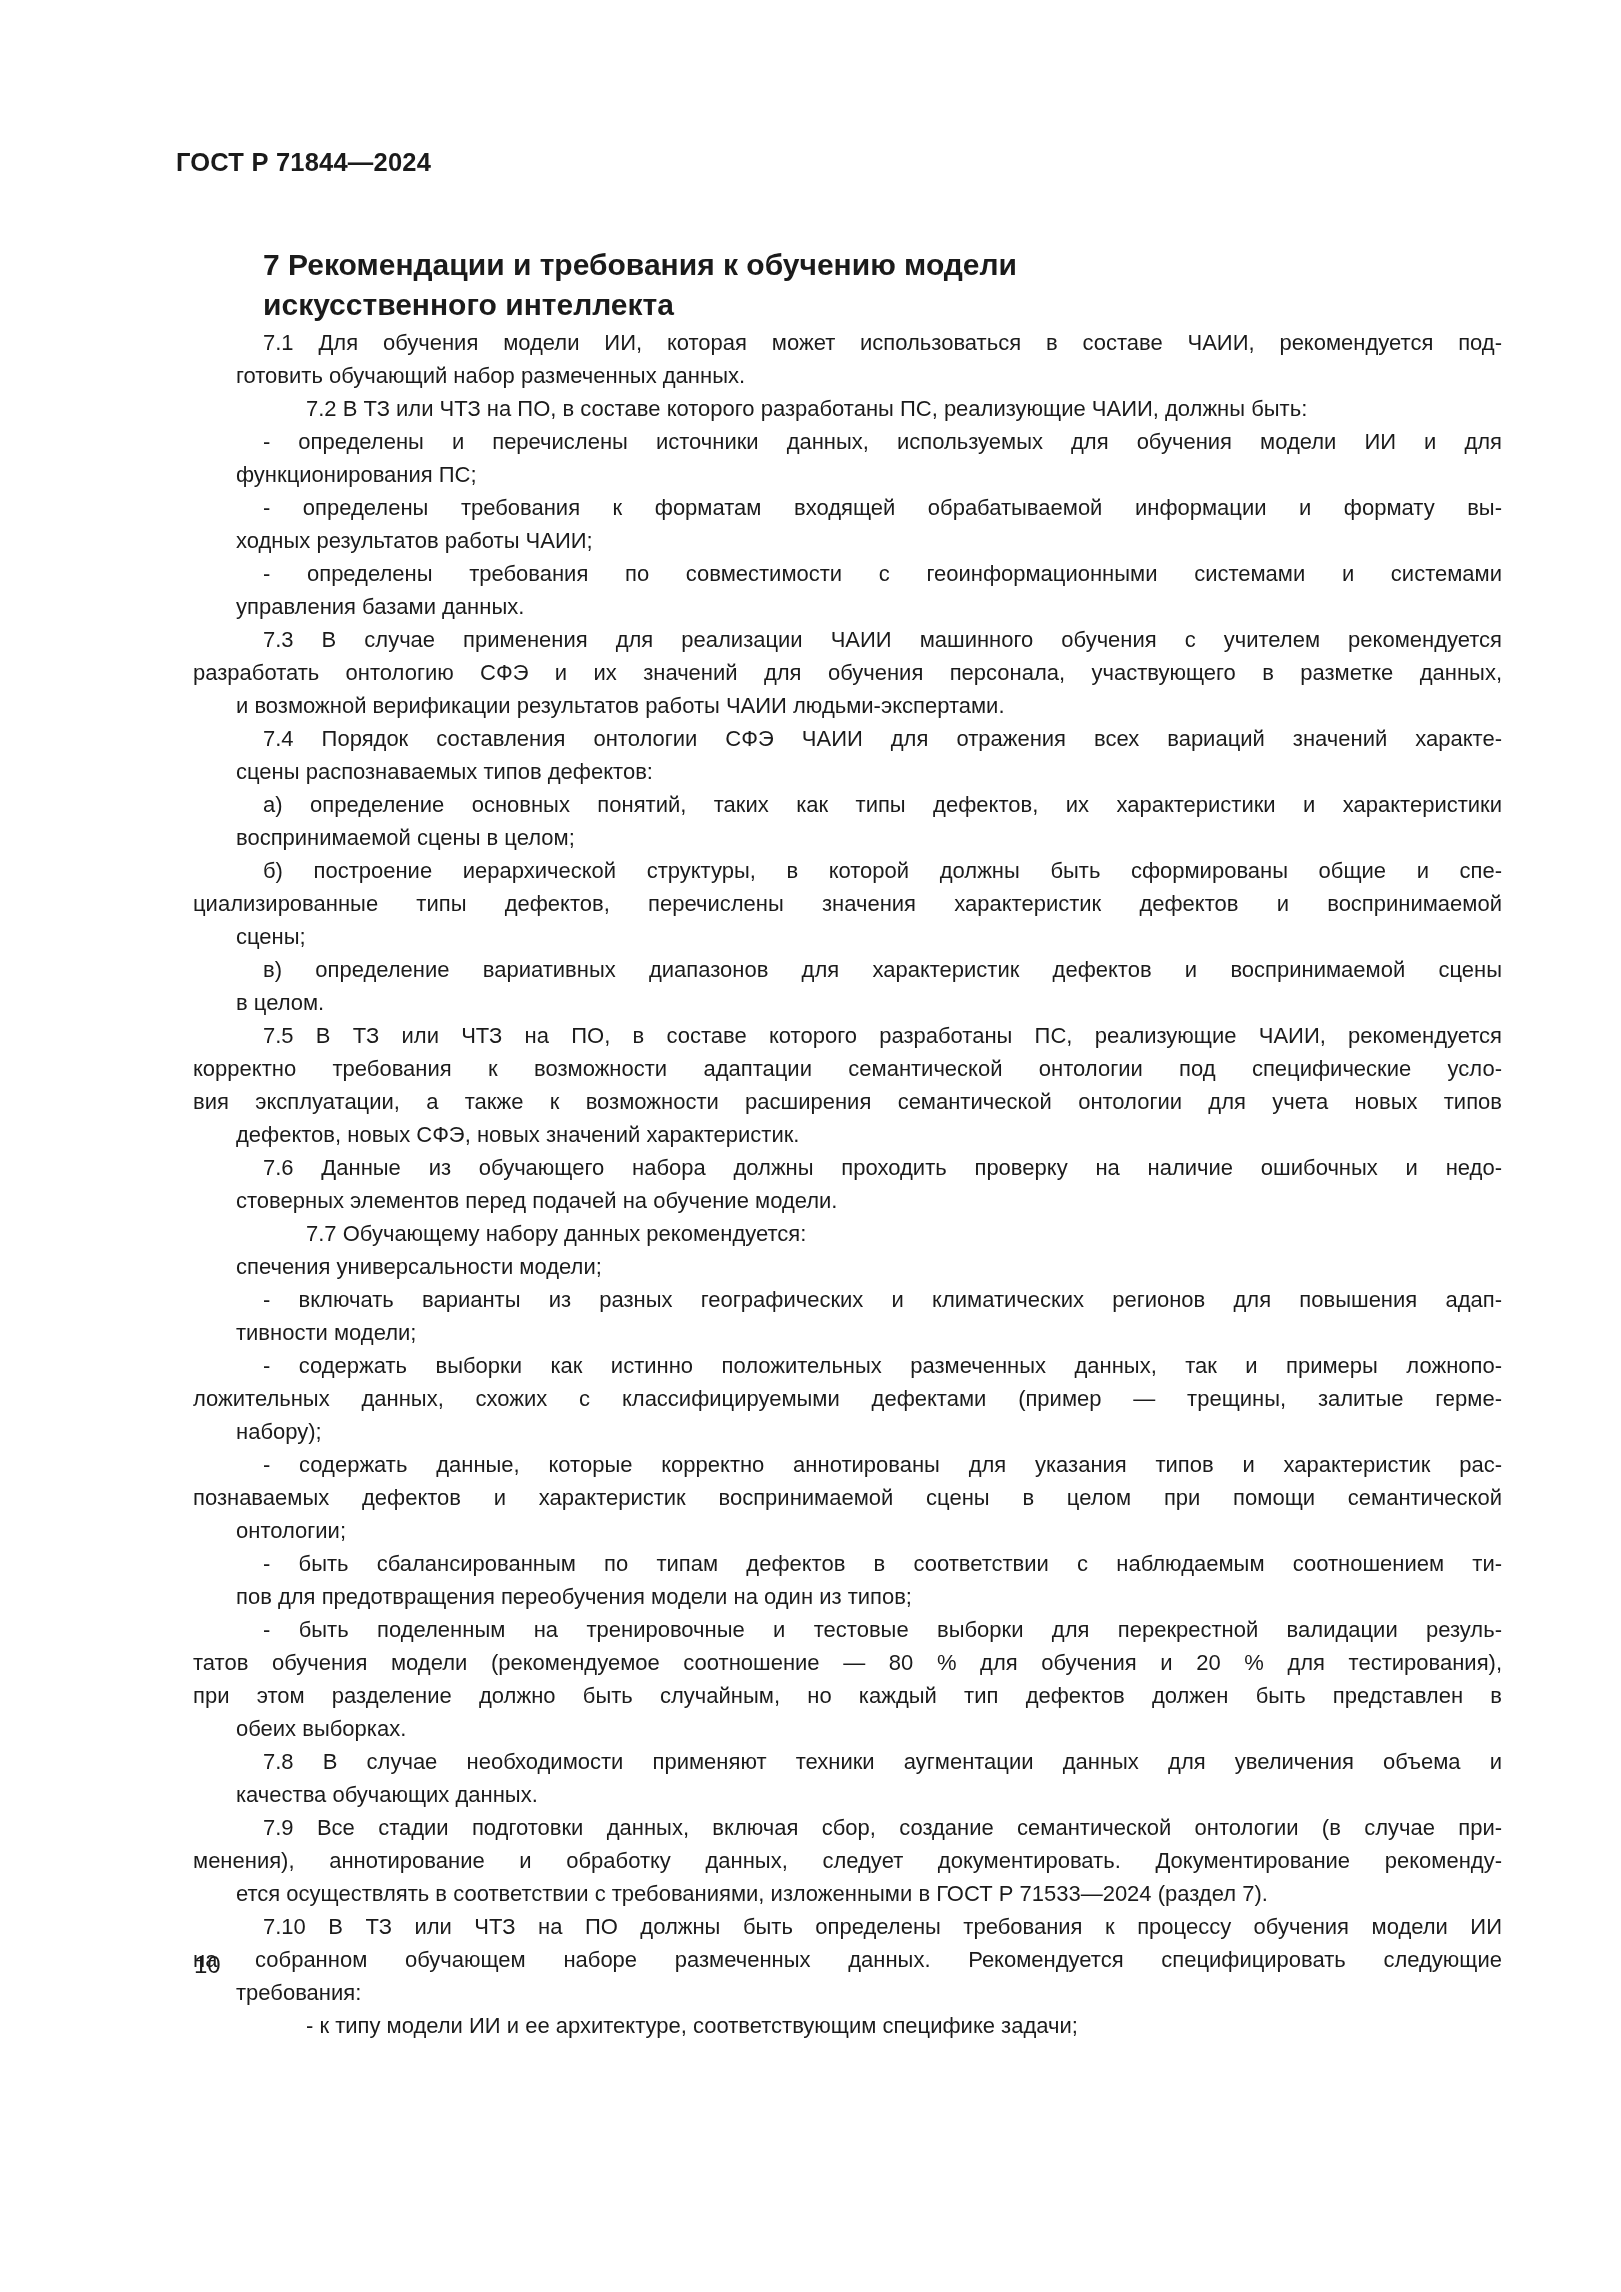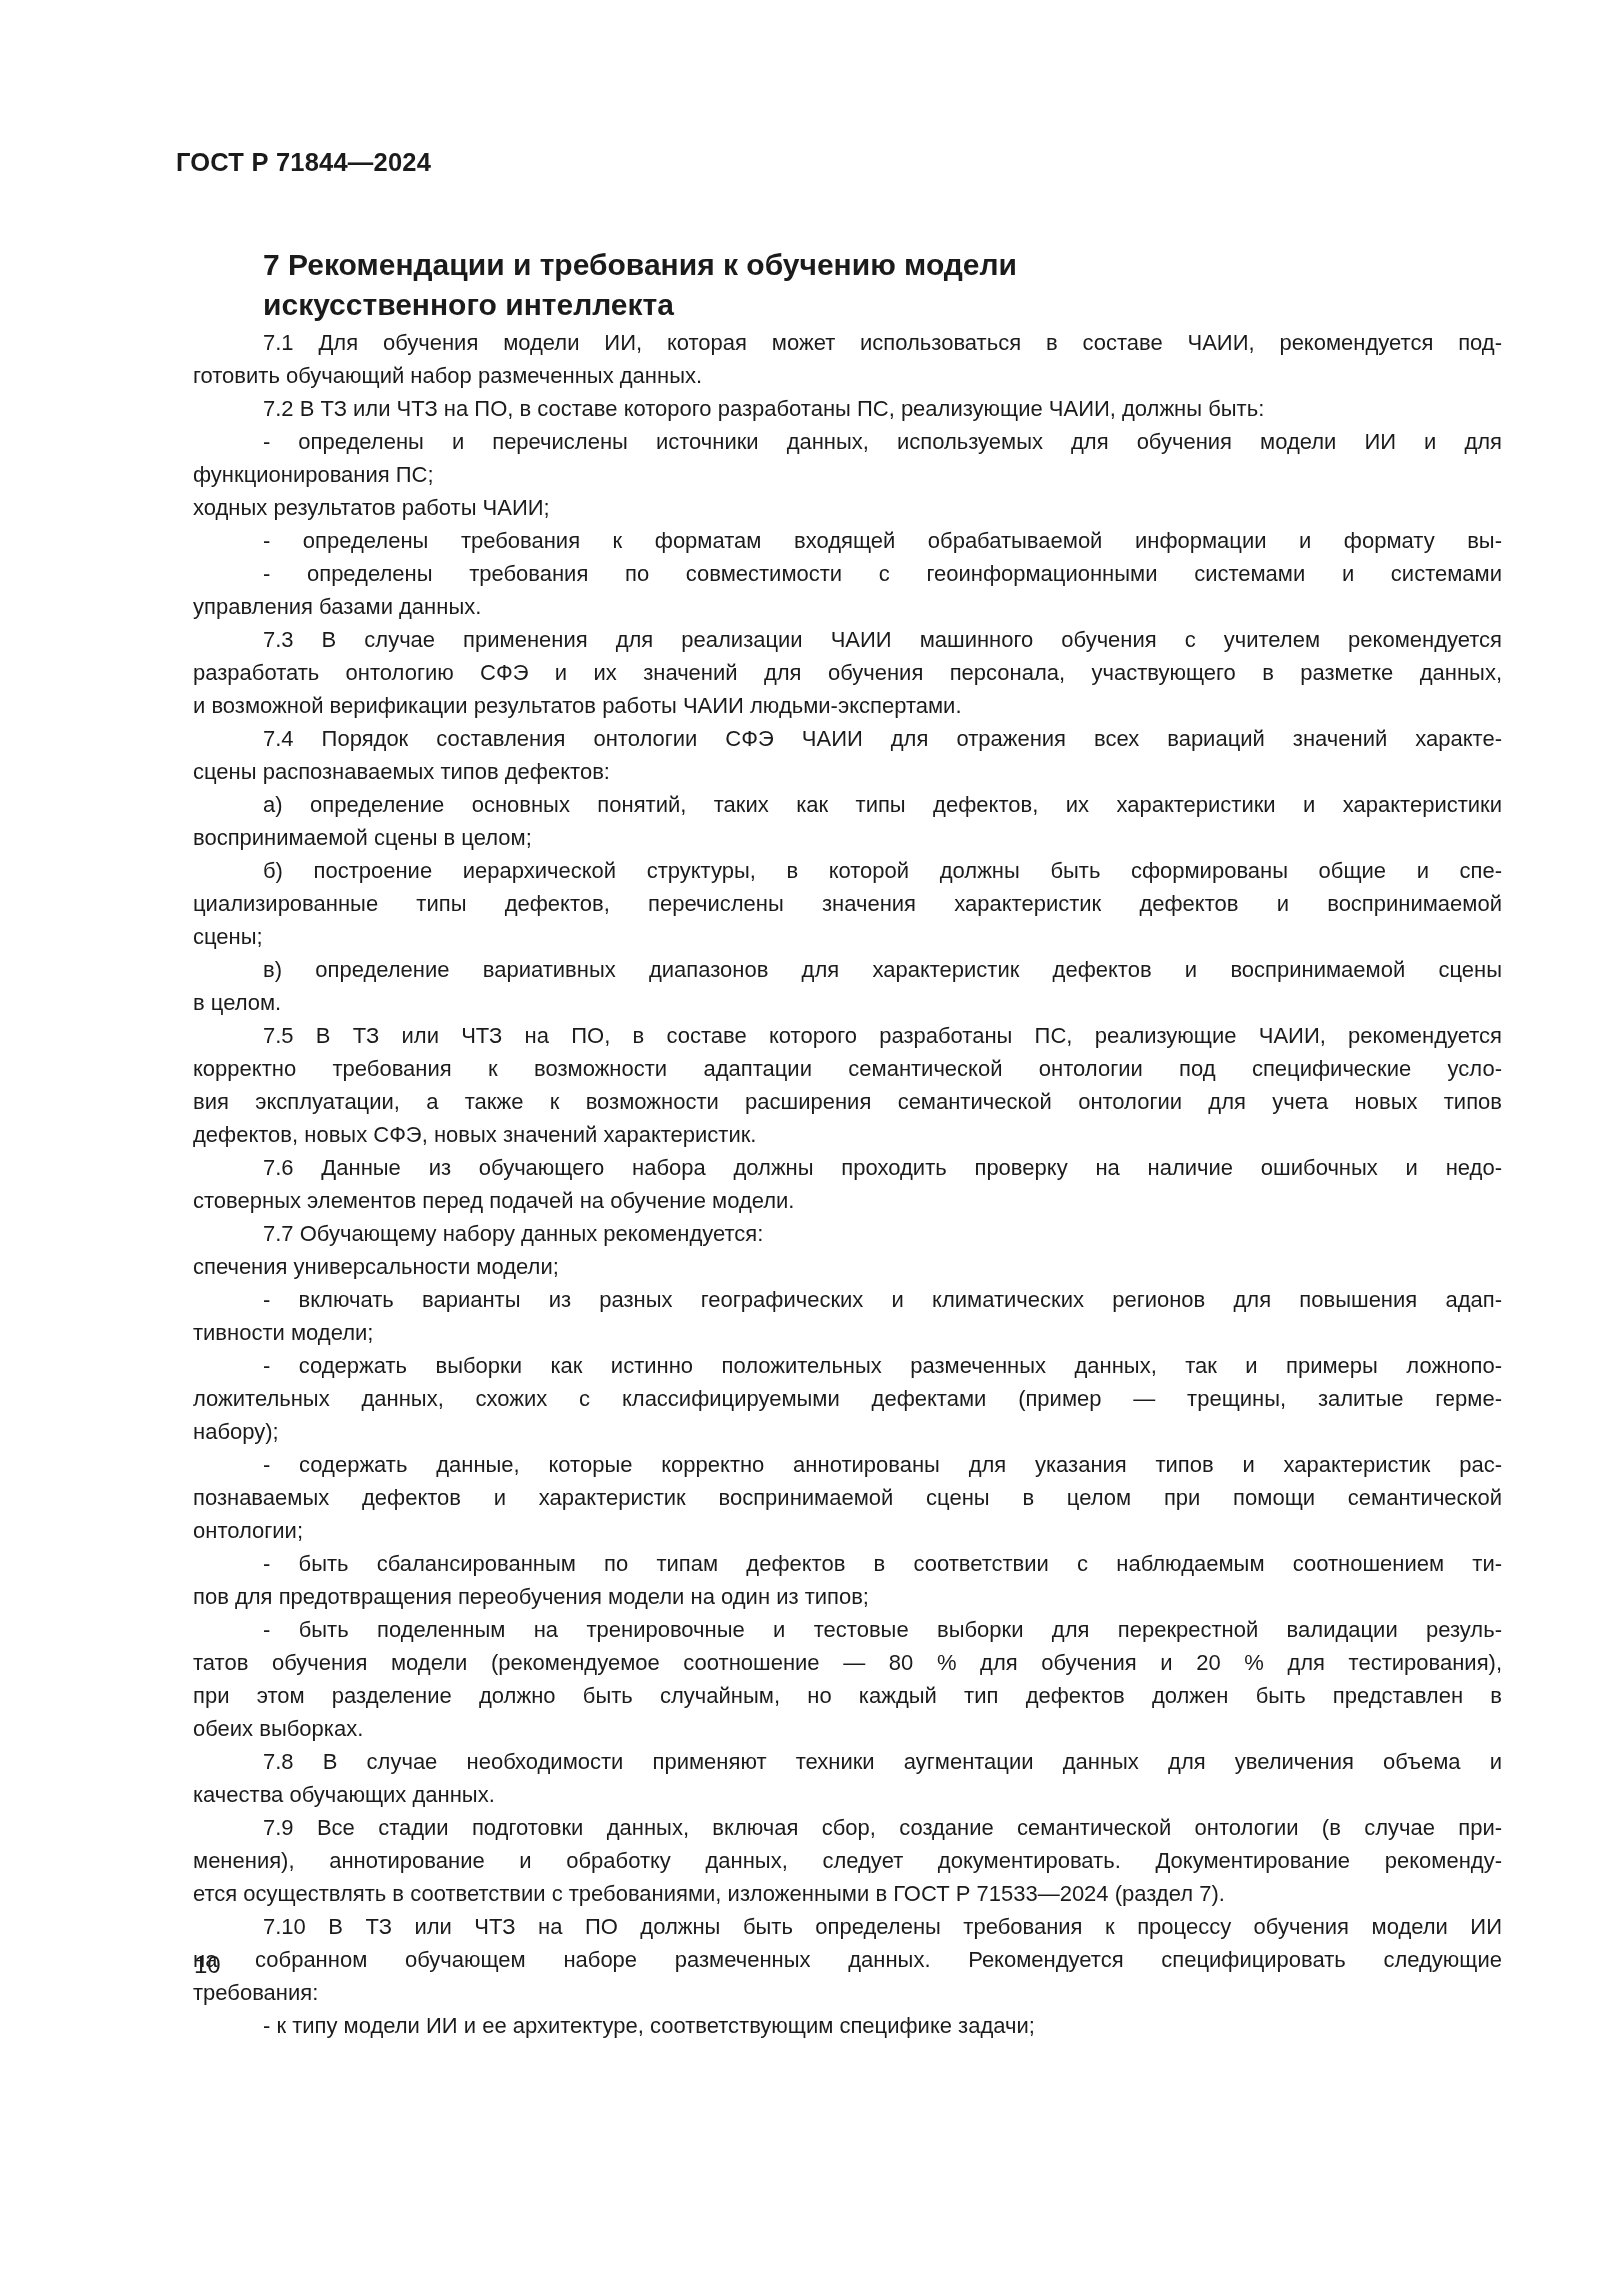--- a/index.html
+++ b/index.html
@@ -15,21 +15,21 @@
     position: absolute; left: 263px; top: 223px; width: 1245px;
     font-size: 30px; font-weight: bold; line-height: 40px; margin-top: 22px;
   }
   .heading .hl { display: block; white-space: nowrap; }
   .body {
     position: absolute; left: 193px; top: 326px; width: 1309px;
     font-size: 22px; line-height: 33px;
   }
   .line { display: block; white-space: normal; text-align: justify; text-align-last: justify; height: 33px; overflow: hidden; }
   .line.first { padding-left: 70px; }
-  .line.last { text-align-last: left; }
+  .line.last { text-align-last: left; margin-left: 43px; }
   .page-number {
     position: absolute; left: 194px; top: 1950px;
     font-size: 24px; line-height: 29px;
   }
 </style>
 </head>
 <body>
 
 <div class="doc-code">ГОСТ Р 71844—2024</div>
 
@@ -44,22 +44,22 @@
       <span class="line last">готовить обучающий набор размеченных данных.</span>
     </div>
     <div>
       <span class="line first last">7.2 В ТЗ или ЧТЗ на ПО, в составе которого разработаны ПС, реализующие ЧАИИ, должны быть:</span>
     </div>
     <div>
       <span class="line first">- определены и перечислены источники данных, используемых для обучения модели ИИ и для</span>
       <span class="line last">функционирования ПС;</span>
     </div>
     <div>
+      <span class="line first">- определены требования к форматам входящей обрабатываемой информации и формату вы-</span>
       <span class="line last">ходных результатов работы ЧАИИ;</span>
-      <span class="line first">- определены требования к форматам входящей обрабатываемой информации и формату вы-</span>
     </div>
     <div>
       <span class="line first">- определены требования по совместимости с геоинформационными системами и системами</span>
       <span class="line last">управления базами данных.</span>
     </div>
     <div>
       <span class="line first">7.3 В случае применения для реализации ЧАИИ машинного обучения с учителем рекомендуется</span>
       <span class="line">разработать онтологию СФЭ и их значений для обучения персонала, участвующего в разметке данных,</span>
       <span class="line last">и возможной верификации результатов работы ЧАИИ людьми-экспертами.</span>
     </div>

